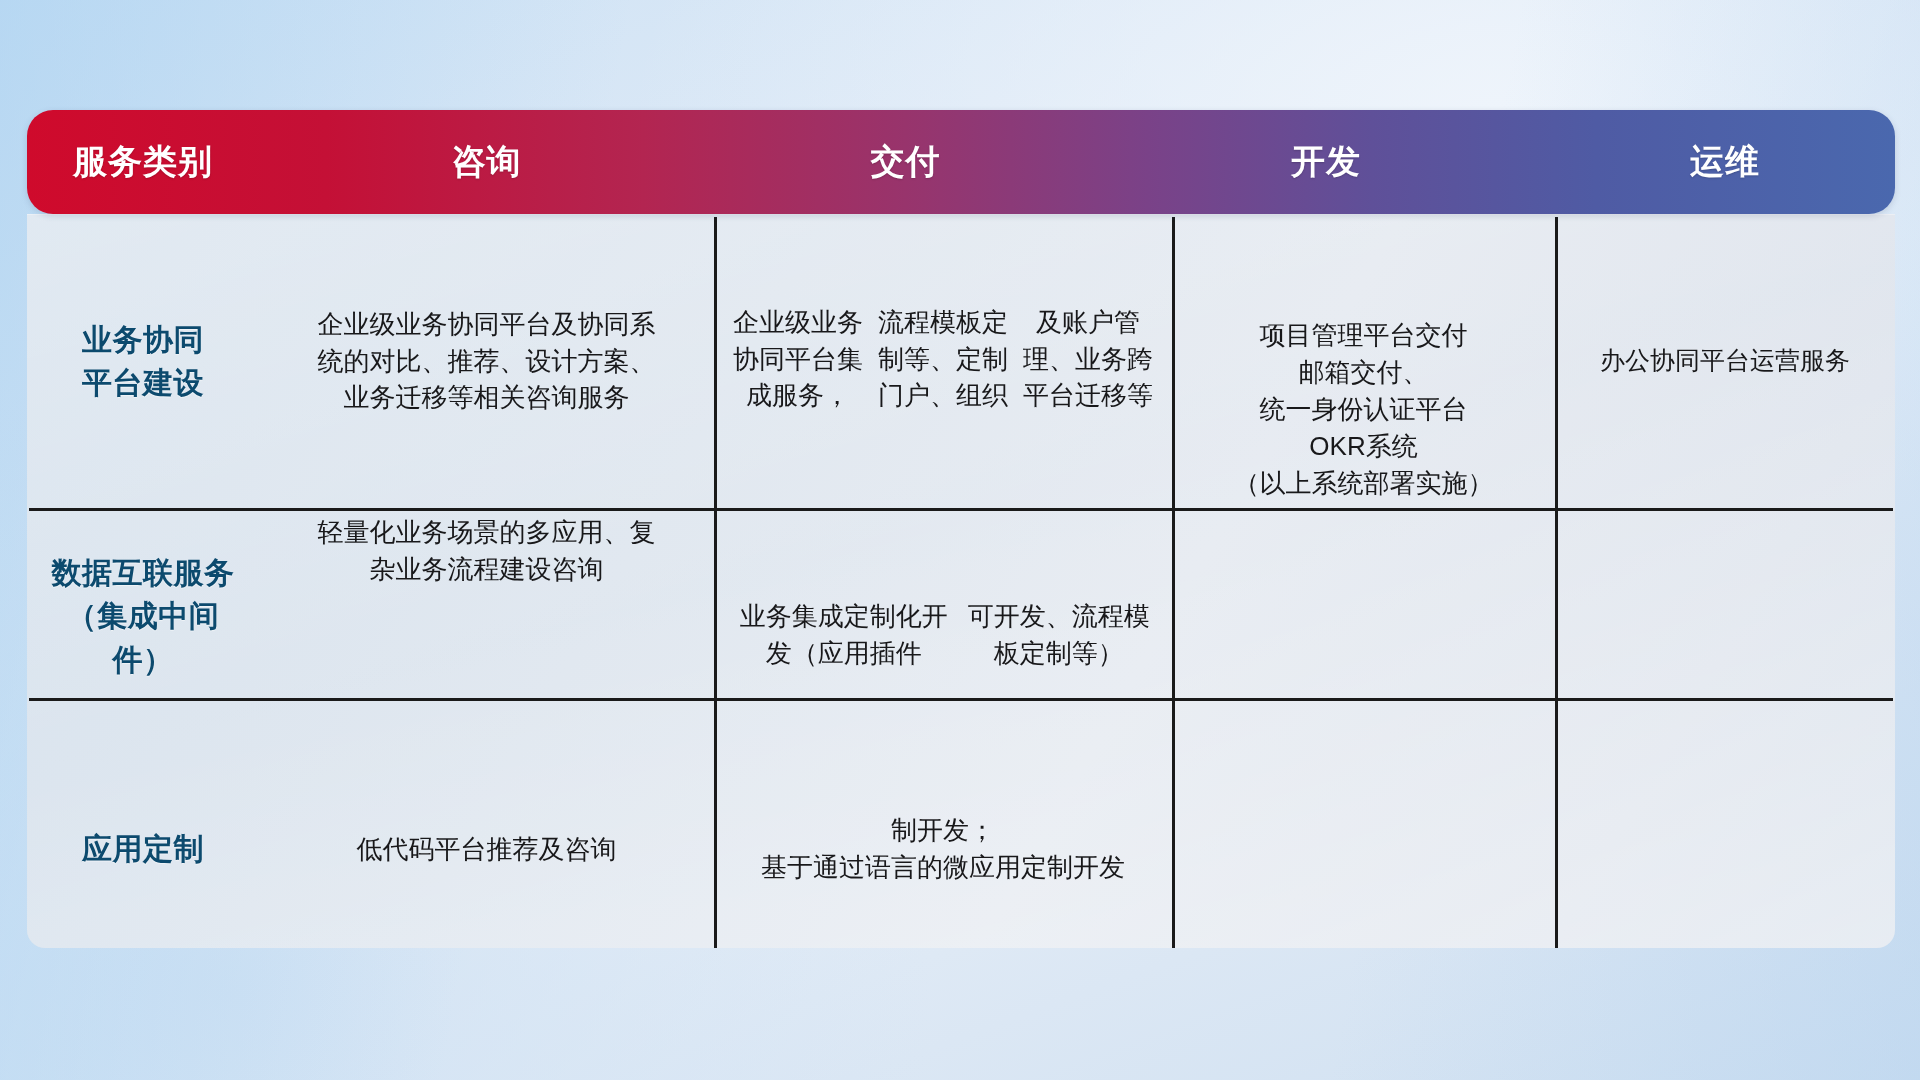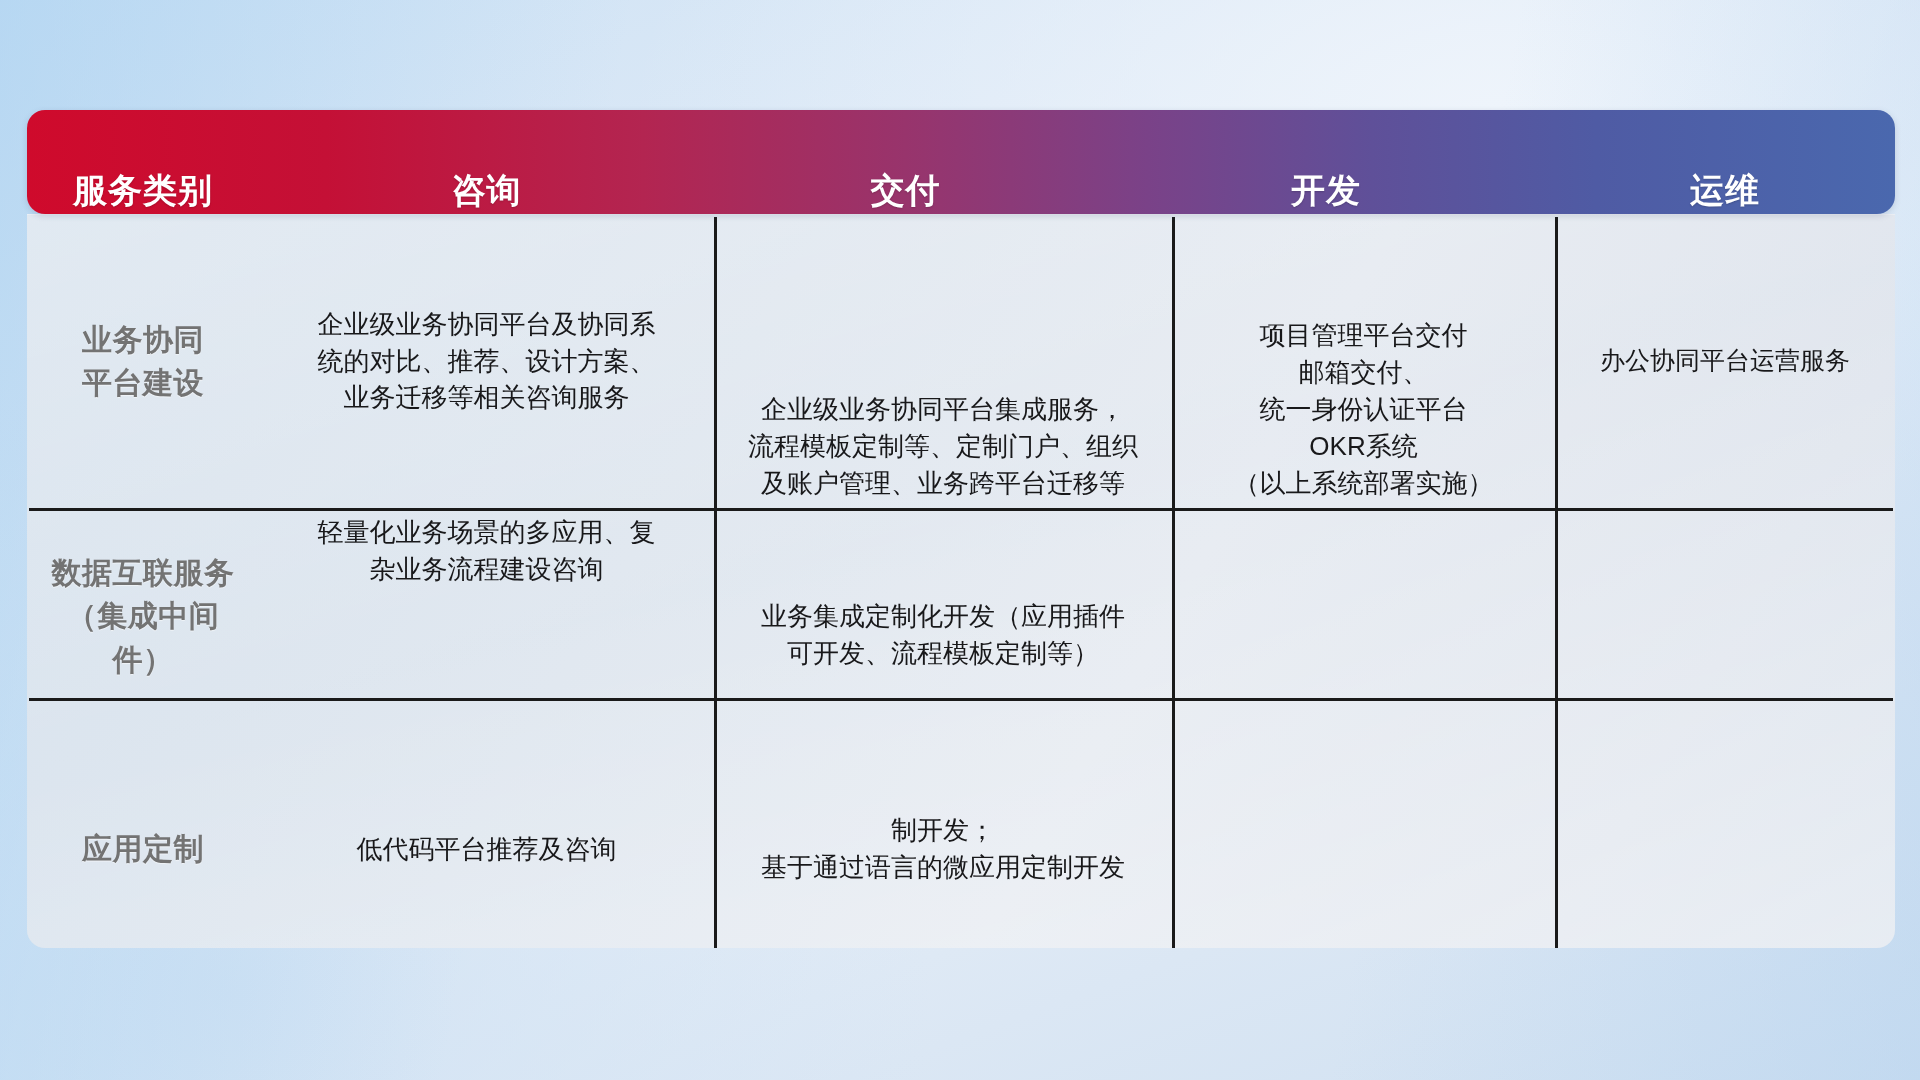--- a/index.html
+++ b/index.html
@@ -55,32 +55,32 @@
     box-shadow: 0 1px 0 rgba(255,255,255,0.35) inset;
   }
 
   
   .table-header {
     position: absolute;
     left: 0;
     top: 0;
     width: 1868px;
     height: 104px;
-    border-radius: 18px;
+    border-radius: 26px;
     background: linear-gradient(90deg,
         #cf0a2c 0%,
         #c41036 16%,
         #b32551 33%,
         #96356e 48%,
         #7a4288 60%,
         #5f5099 72%,
         #4f5ba4 84%,
         #4a68ae 100%);
     display: flex;
-    align-items: flex-end;
+    align-items: center;
     z-index: 3;
     box-shadow: 0 2px 6px rgba(60,70,110,0.18);
   }
   .th {
     color: #ffffff;
     font-size: 34px;
     font-weight: 700;
     letter-spacing: 1px;
     text-align: center;
     white-space: nowrap;
@@ -150,21 +150,21 @@
     justify-content: center;
     text-align: center;
     padding: 6px 14px;
     font-size: 26px;
     line-height: 1.42;
     color: #18181a;
   }
   .td .cell-text { display: block; }
 
   .td-cat {
-    color: #737373;
+    color: #0c4a6e;
     font-weight: 700;
     font-size: 30px;
     line-height: 1.45;
     letter-spacing: 0.5px;
     text-shadow: 0 1px 1px rgba(255,255,255,0.55);
   }
   .td-ops { font-size: 25px; }
 </style>
 </head>
 <body>
@@ -196,21 +196,21 @@
     <div class="trow trow-0">
       <div class="td td-cat col-0" style="display: flex; flex-direction: column; justify-content: center;">
           <span class="cell-text">业务协同</span>
           <span class="cell-text">平台建设</span>
         </div>
       <div class="td col-1" style="display: flex; flex-direction: column; justify-content: center;">
           <span class="cell-text">企业级业务协同平台及协同系</span>
           <span class="cell-text">统的对比、推荐、设计方案、</span>
           <span class="cell-text">业务迁移等相关咨询服务</span>
         </div>
-      <div class="td col-2" style="display: flex; flex-direction: column; justify-content: flex-end;">
+      <div class="td col-2" style="display: flex; justify-content: flex-end; font-family: Liberation Mono, monospace;">
           <span class="cell-text">企业级业务协同平台集成服务，</span>
           <span class="cell-text">流程模板定制等、定制门户、组织</span>
           <span class="cell-text">及账户管理、业务跨平台迁移等</span>
         </div>
       <div class="td col-3" style="display: flex; flex-direction: column; justify-content: flex-end;">
           <span class="cell-text">项目管理平台交付</span>
           <span class="cell-text">邮箱交付、</span>
           <span class="cell-text">统一身份认证平台</span>
           <span class="cell-text">OKR系统</span>
           <span class="cell-text">（以上系统部署实施）</span>
@@ -220,21 +220,21 @@
 
     <div class="trow trow-1">
       <div class="td td-cat col-0" style="display: flex; flex-direction: column; justify-content: center;">
           <span class="cell-text">数据互联服务</span>
           <span class="cell-text">（集成中间件）</span>
         </div>
       <div class="td col-1" style="display: flex; flex-direction: column; justify-content: flex-start;">
           <span class="cell-text">轻量化业务场景的多应用、复</span>
           <span class="cell-text">杂业务流程建设咨询</span>
         </div>
-      <div class="td col-2" style="display: flex; flex-direction: column; justify-content: center; margin-top: 37px;">
+      <div class="td col-2" style="display: flex; flex-direction: row; justify-content: center; margin-top: 37px;">
           <span class="cell-text">业务集成定制化开发（应用插件</span>
           <span class="cell-text">可开发、流程模板定制等）</span>
         </div>
       <div class="td col-3"></div>
       <div class="td td-ops col-4"></div>
     </div>
 
     <div class="trow trow-2">
       <div class="td td-cat col-0">应用定制</div>
       <div class="td col-1">低代码平台推荐及咨询</div>

